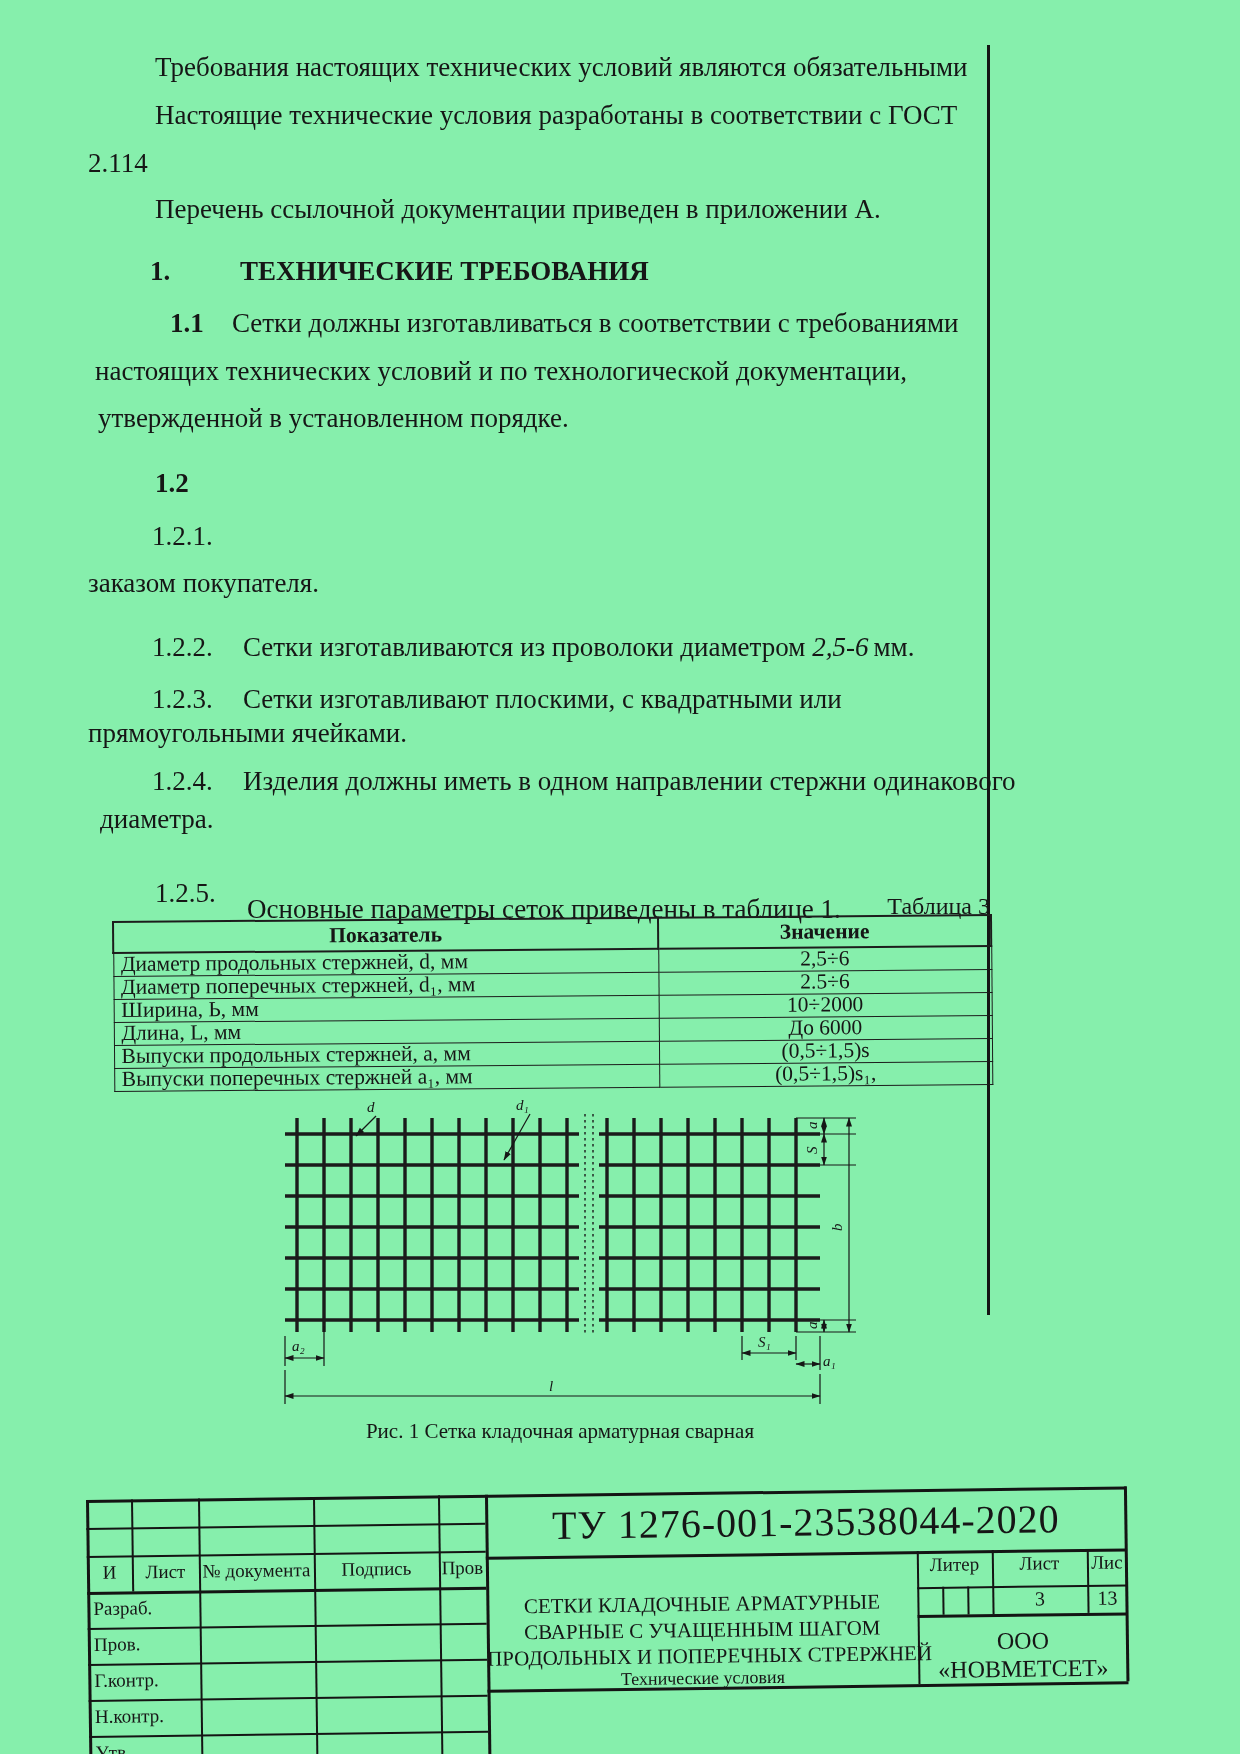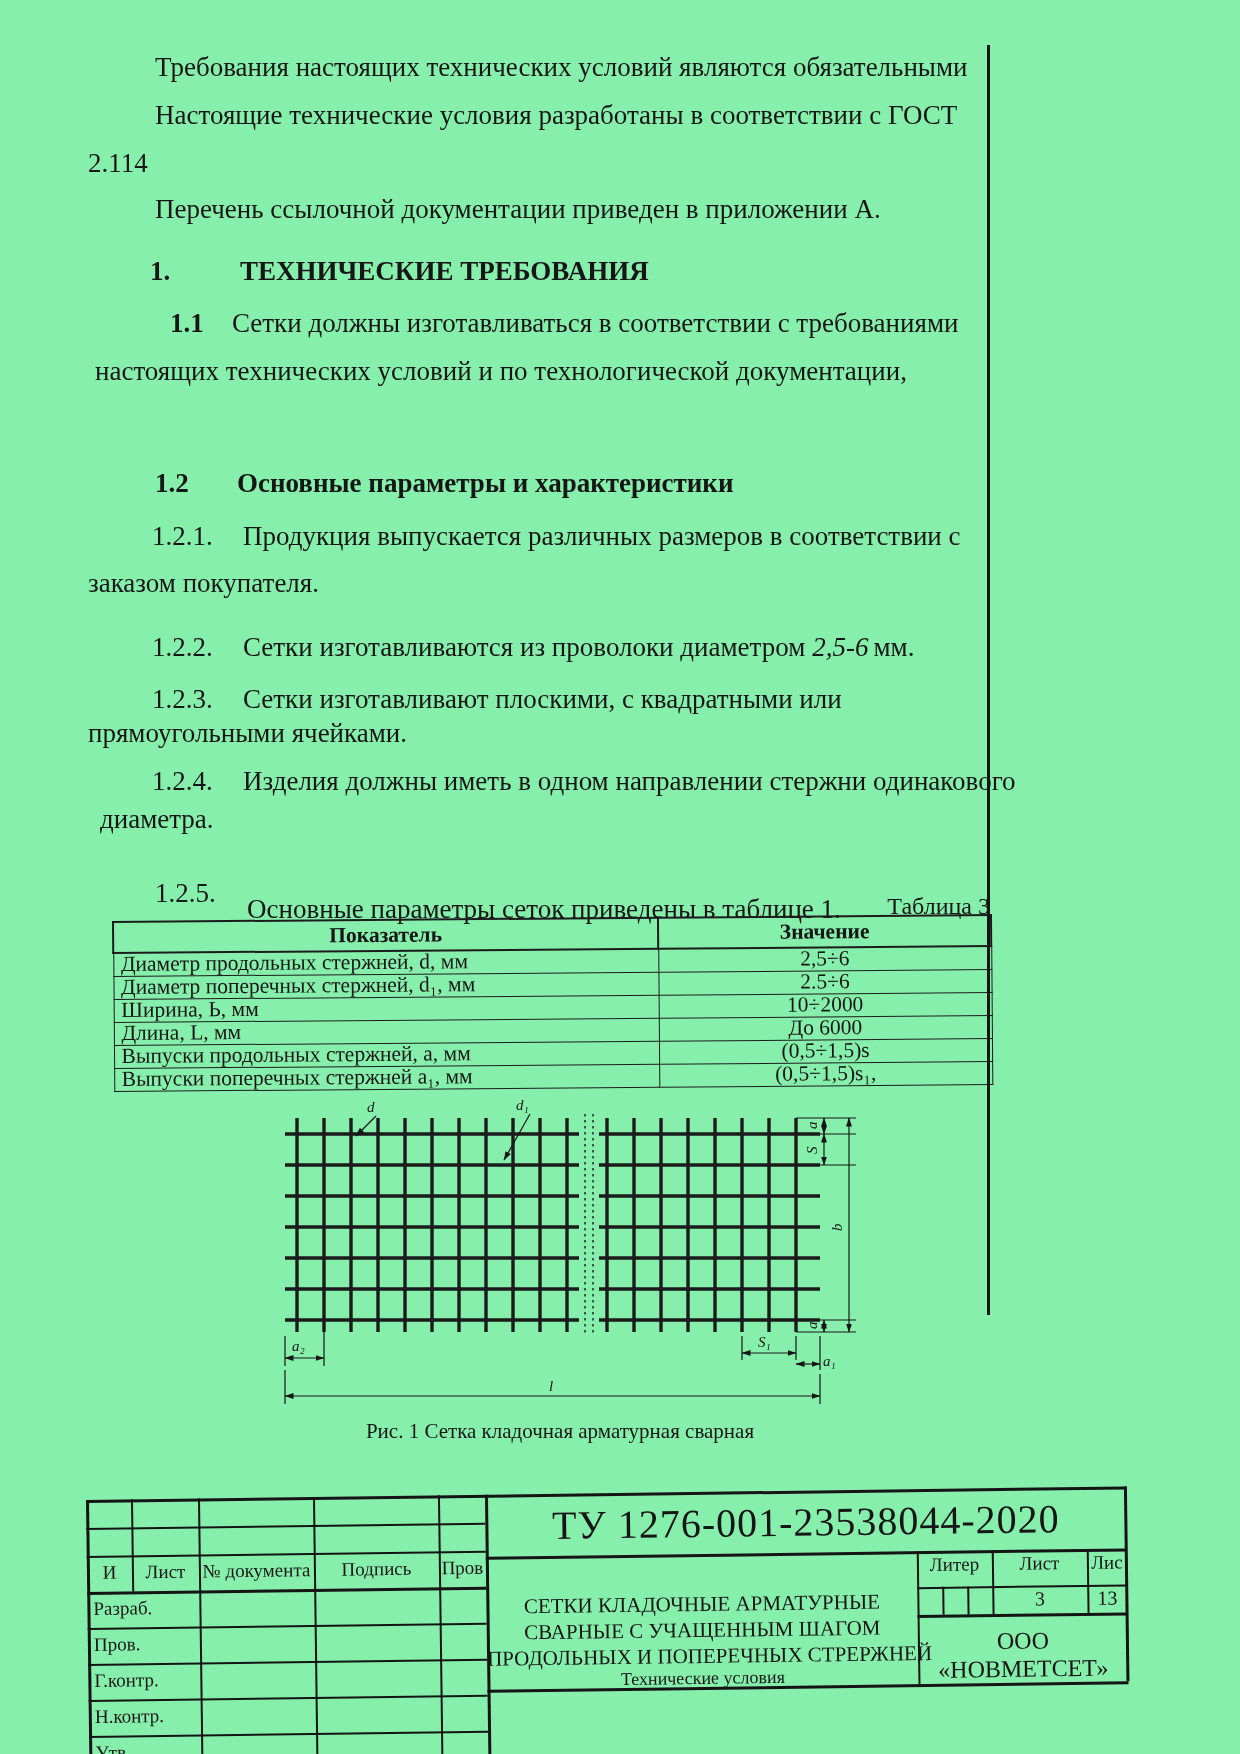--- a/index.html
+++ b/index.html
@@ -53,26 +53,25 @@
   <div class="ln" style="left:155px;top:100px;">Настоящие технические условия разработаны в соответствии с ГОСТ</div>
   <div class="ln" style="left:88px;top:148px;">2.114</div>
   <div class="ln" style="left:155px;top:194px;">Перечень ссылочной документации приведен в приложении А.</div>
 
   <div class="ln b" style="left:150px;top:256px;">1.</div>
   <div class="ln b" style="left:240px;top:256px;">ТЕХНИЧЕСКИЕ ТРЕБОВАНИЯ</div>
 
   <div class="ln b" style="left:150px;top:308px;margin-left:20px;">1.1</div>
   <div class="ln" style="left:232px;top:308px;">Сетки должны изготавливаться в соответствии с требованиями</div>
   <div class="ln" style="left:95px;top:356px;">настоящих технических условий и по технологической документации,</div>
+  <div class="ln" style="left:98px;top:403px;">утвержденной в установленном порядке.</div>
 
   <div class="ln b" style="left:155px;top:468px;">1.2</div>
-  <div class="ln b" style="left:237px;top:468px;">Основные параметры и характеристики</div>
 
   <div class="ln" style="left:152px;top:521px;">1.2.1.</div>
-  <div class="ln" style="left:243px;top:521px;">Продукция выпускается различных размеров в соответствии с</div>
   <div class="ln" style="left:88px;top:568px;">заказом покупателя.</div>
 
   <div class="ln" style="left:152px;top:632px;">1.2.2.</div>
   <div class="ln" style="left:243px;top:632px;"><span>Сетки изготавливаются из проволоки диаметром</span><em>2,5-6</em><span>мм.</span></div>
 
   <div class="ln" style="left:152px;top:684px;">1.2.3.</div>
   <div class="ln" style="left:243px;top:684px;">Сетки изготавливают плоскими, с квадратными или</div>
   <div class="ln" style="left:88px;top:718px;">прямоугольными ячейками.</div>
 
   <div class="ln" style="left:152px;top:766px;">1.2.4.</div>

